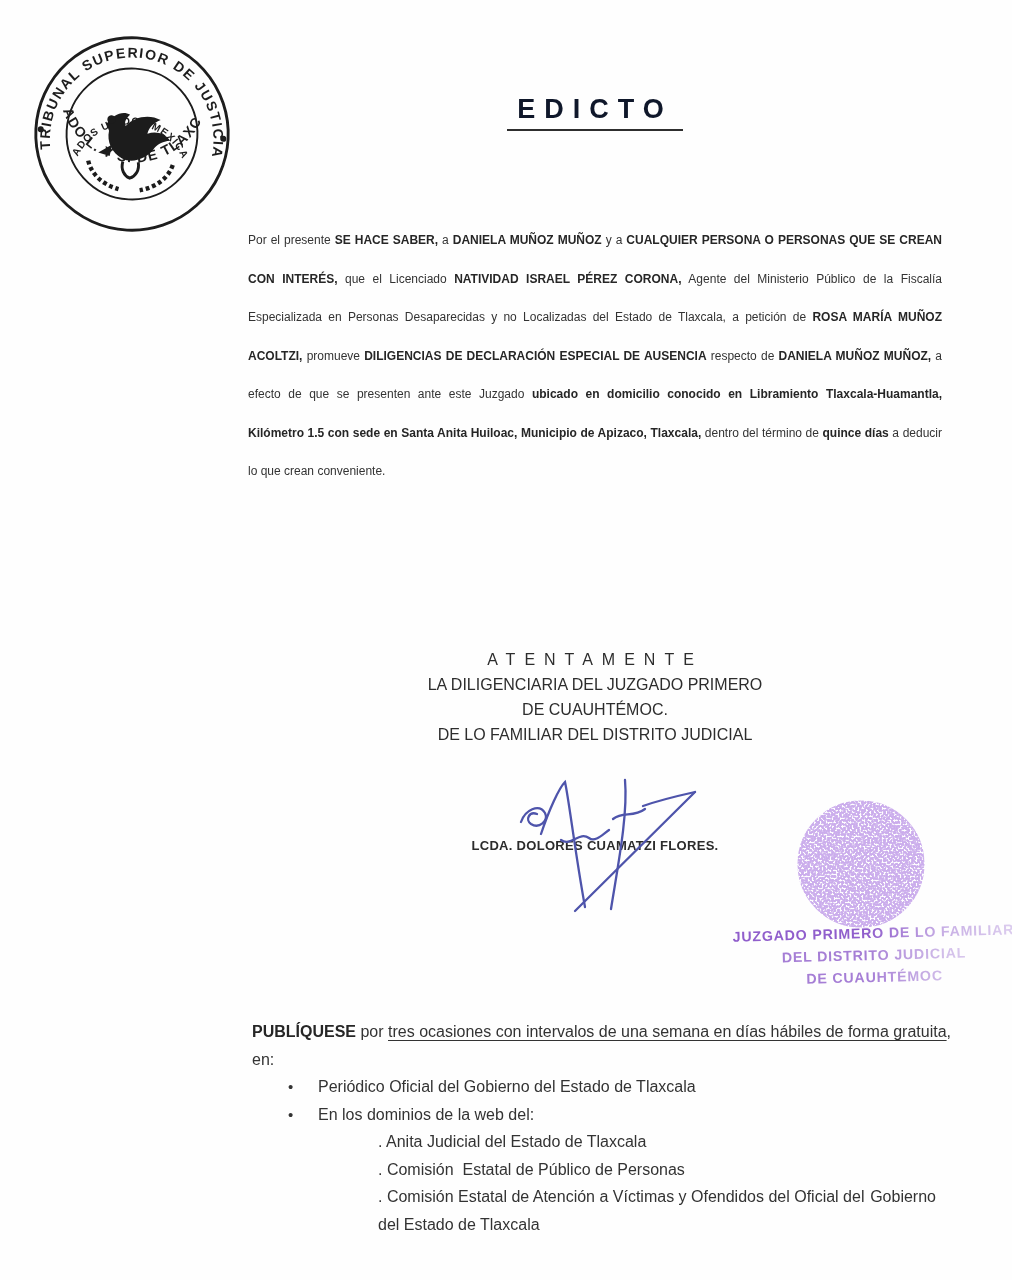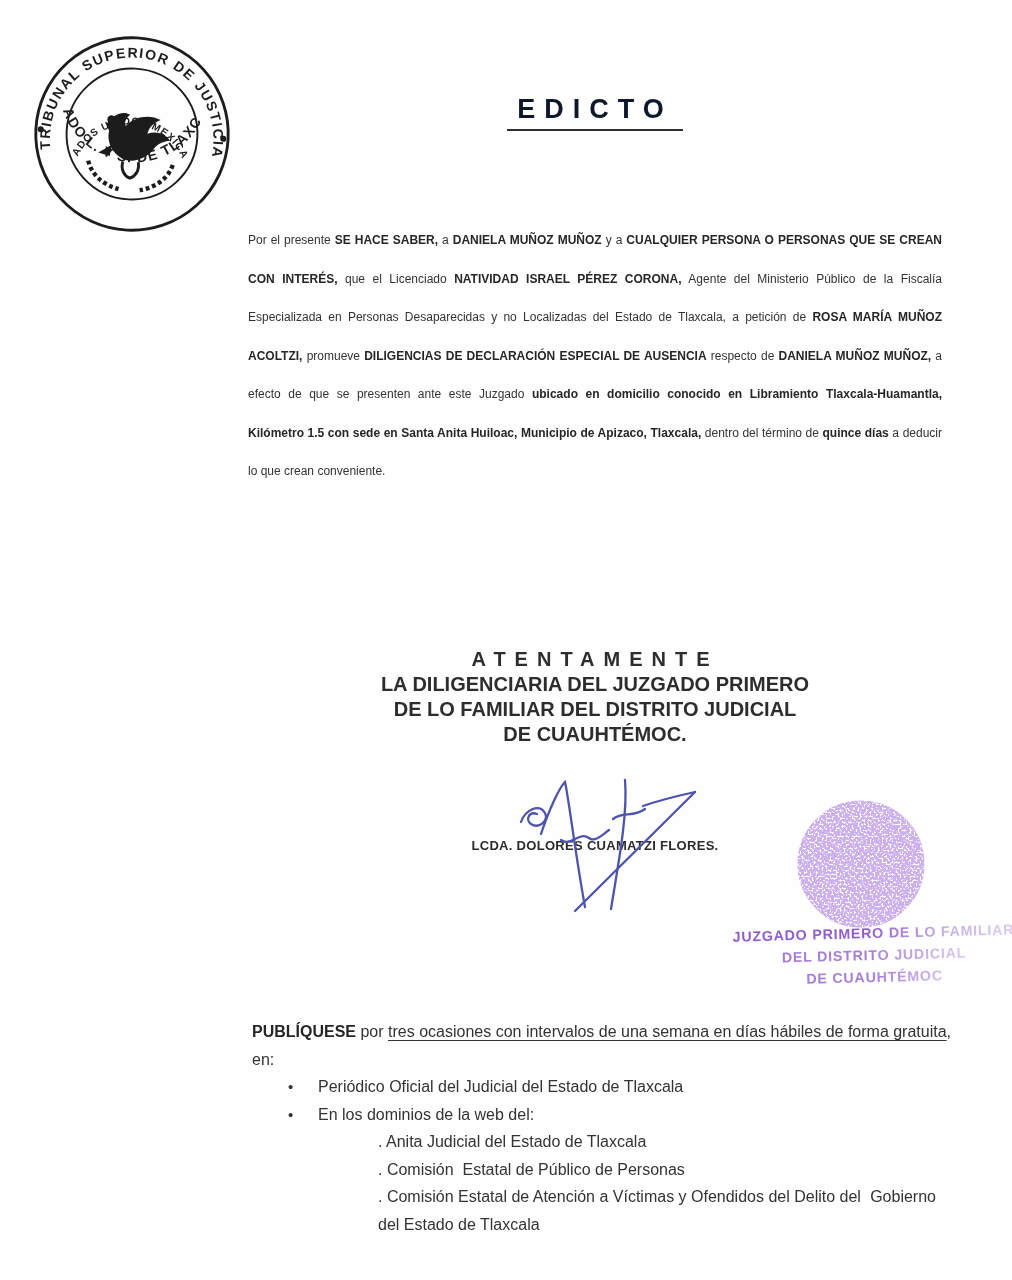--- a/index.html
+++ b/index.html
@@ -30,22 +30,22 @@
     position:absolute;left:248px;top:221px;width:694px;
     margin:0;
     font-size:12px;line-height:38.5px;
     text-align:justify;
     color:#333;
   }
   .body-par b{color:#262626;}
   
   .closing{
     position:absolute;left:248px;top:647px;width:694px;
-    text-align:center;font-weight:bold;
-    font-size:20px;line-height:25px;color:#2d2d2d;
+    text-align:center;font-weight:normal;
+    font-size:16px;line-height:25px;color:#2d2d2d;
   }
   .closing .salutation{letter-spacing:9px;}
   
   .sig-svg{position:absolute;left:505px;top:770px;width:200px;height:145px;pointer-events:none;z-index:3;}
   .sig-name{
     position:absolute;left:248px;top:838px;width:694px;
     text-align:center;font-weight:bold;font-size:13px;letter-spacing:.3px;color:#2b2b2b;z-index:2;
   }
   
   .stamp{position:absolute;left:728px;top:792px;width:292px;height:215px;z-index:1;}
@@ -111,22 +111,22 @@
 
   <div class="title-wrap">
     <span class="title">EDICTO</span>
   </div>
 
   <p class="body-par"><span>Por el presente </span><b>SE HACE SABER,</b><span> a </span><b>DANIELA MUÑOZ MUÑOZ</b><span> y a </span><b>CUALQUIER PERSONA O PERSONAS QUE SE CREAN CON INTERÉS,</b><span> que el Licenciado </span><b>NATIVIDAD ISRAEL PÉREZ CORONA,</b><span> Agente del Ministerio Público de la Fiscalía Especializada en Personas Desaparecidas y no Localizadas del Estado de Tlaxcala, a petición de </span><b>ROSA MARÍA MUÑOZ ACOLTZI,</b><span> promueve </span><b>DILIGENCIAS DE DECLARACIÓN ESPECIAL DE AUSENCIA</b><span> respecto de </span><b>DANIELA MUÑOZ MUÑOZ,</b><span> a efecto de que se presenten ante este Juzgado </span><b>ubicado en domicilio conocido en Libramiento Tlaxcala-Huamantla, Kilómetro 1.5 con sede en Santa Anita Huiloac, Municipio de Apizaco, Tlaxcala,</b><span> dentro del término de </span><b>quince días</b><span> a deducir lo que crean conveniente.</span></p>
 
   <div class="closing">
     <div class="salutation">ATENTAMENTE</div>
     <div>LA DILIGENCIARIA DEL JUZGADO PRIMERO</div>
+    <div>DE CUAUHTÉMOC.</div>
     <div>DE LO FAMILIAR DEL DISTRITO JUDICIAL</div>
-    <div>DE CUAUHTÉMOC.</div>
   </div>
 
   <svg class="sig-svg" viewBox="0 0 200 145">
     <g fill="none" stroke="#4e54ab" stroke-width="2.3" stroke-linecap="round">
       <path d="M16,52 C20,40 34,33 40,43 C44,51 34,59 26,54 C20,50 24,41 32,44"></path>
       <path d="M36,64 C44,40 54,18 60,12 C64,30 70,82 80,137"></path>
       <path d="M56,70 C66,77 74,61 84,68 C90,73 98,64 104,60"></path>
       <path d="M120,10 C123,45 113,95 106,139"></path>
       <path d="M108,49 C118,41 128,48 140,39"></path>
       <path d="M138,36 C155,30 172,26 190,22"></path>
@@ -156,28 +156,28 @@
       <div>DE CUAUHTÉMOC</div>
     </div>
   </div>
 
   <div class="publication">
     <div class="pub-lead">
       <b>PUBLÍQUESE</b><span> por </span><span class="u">tres ocasiones con intervalos de una semana en días hábiles de forma gratuita</span><span>, en:</span>
     </div>
     <div class="bullet">
       <span class="dot">•</span>
-      <span>Periódico Oficial del Judicial del Estado de Tlaxcala</span>
+      <span>Periódico Oficial del Gobierno del Estado de Tlaxcala</span>
     </div>
     <div class="bullet">
       <span class="dot">•</span>
       <span>En los dominios de la web del:</span>
     </div>
     <div class="sub">. Anita Judicial del Estado de Tlaxcala</div>
     <div class="sub">. Comisión  Estatal de Público de Personas</div>
     <div class="sub-last">
-      <span>. Comisión Estatal de Atención a Víctimas y Ofendidos del Delito del</span>
+      <span>. Comisión Estatal de Atención a Víctimas y Ofendidos del Oficial del</span>
       <span>Gobierno</span>
     </div>
     <div class="sub">del Estado de Tlaxcala</div>
   </div>
 
 </div>
 
 </body></html>

